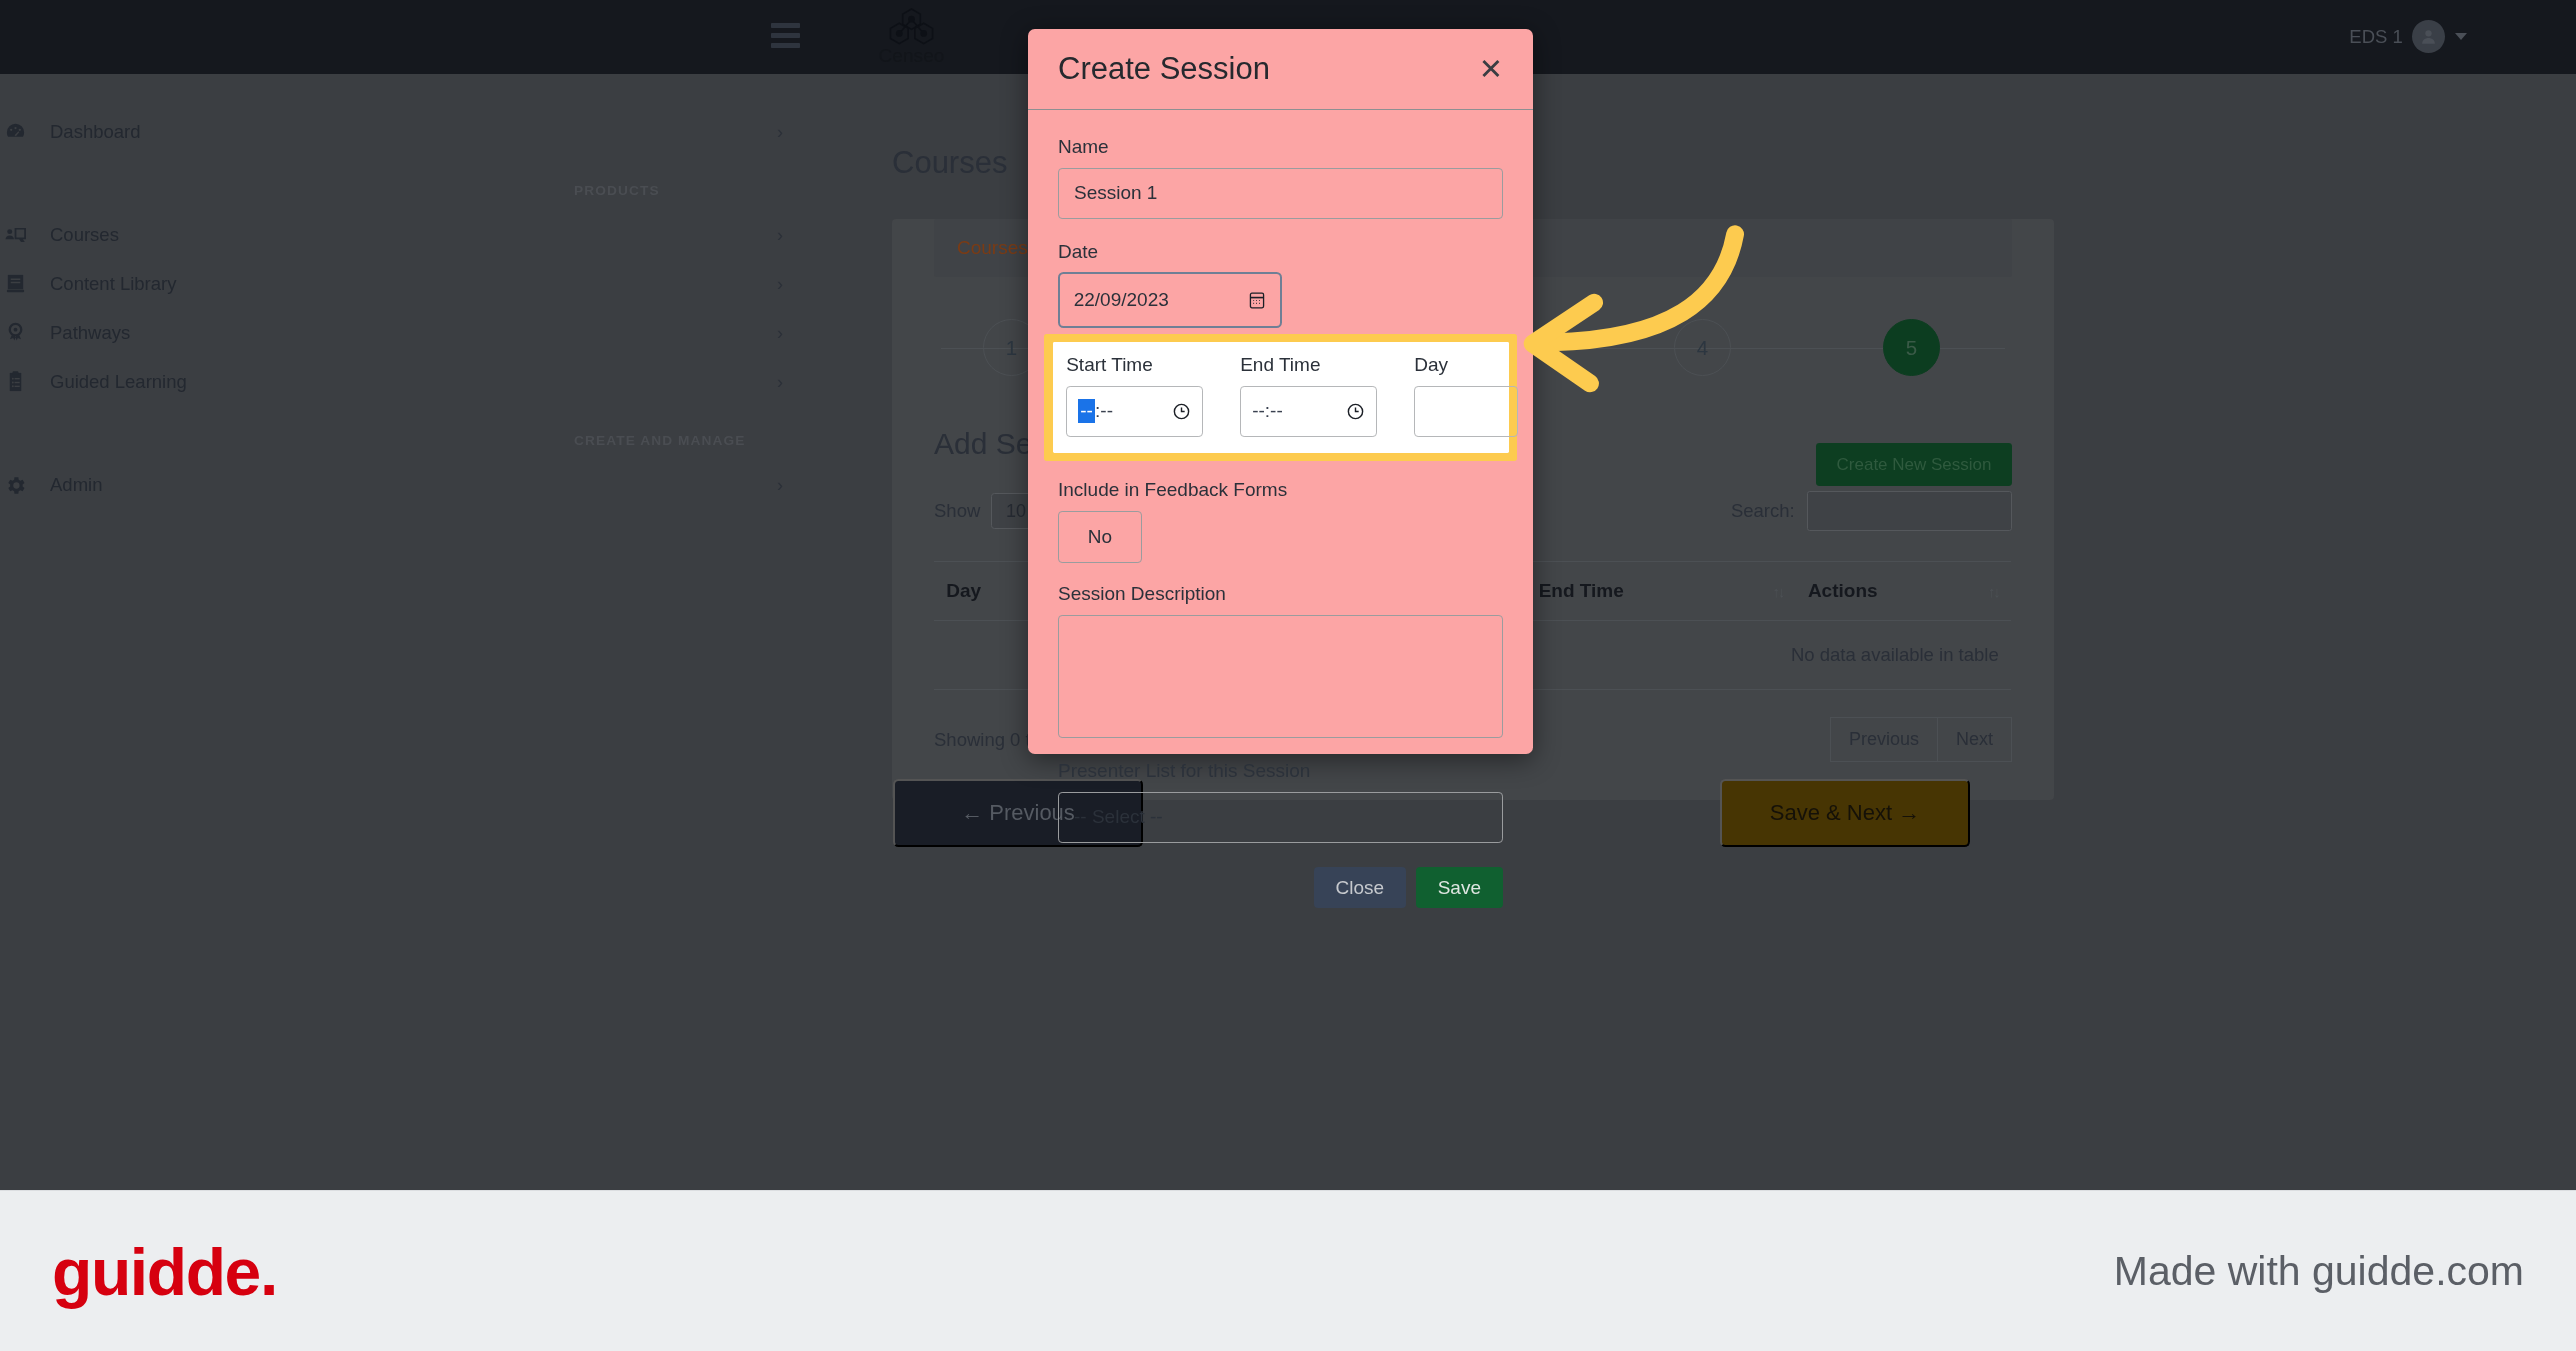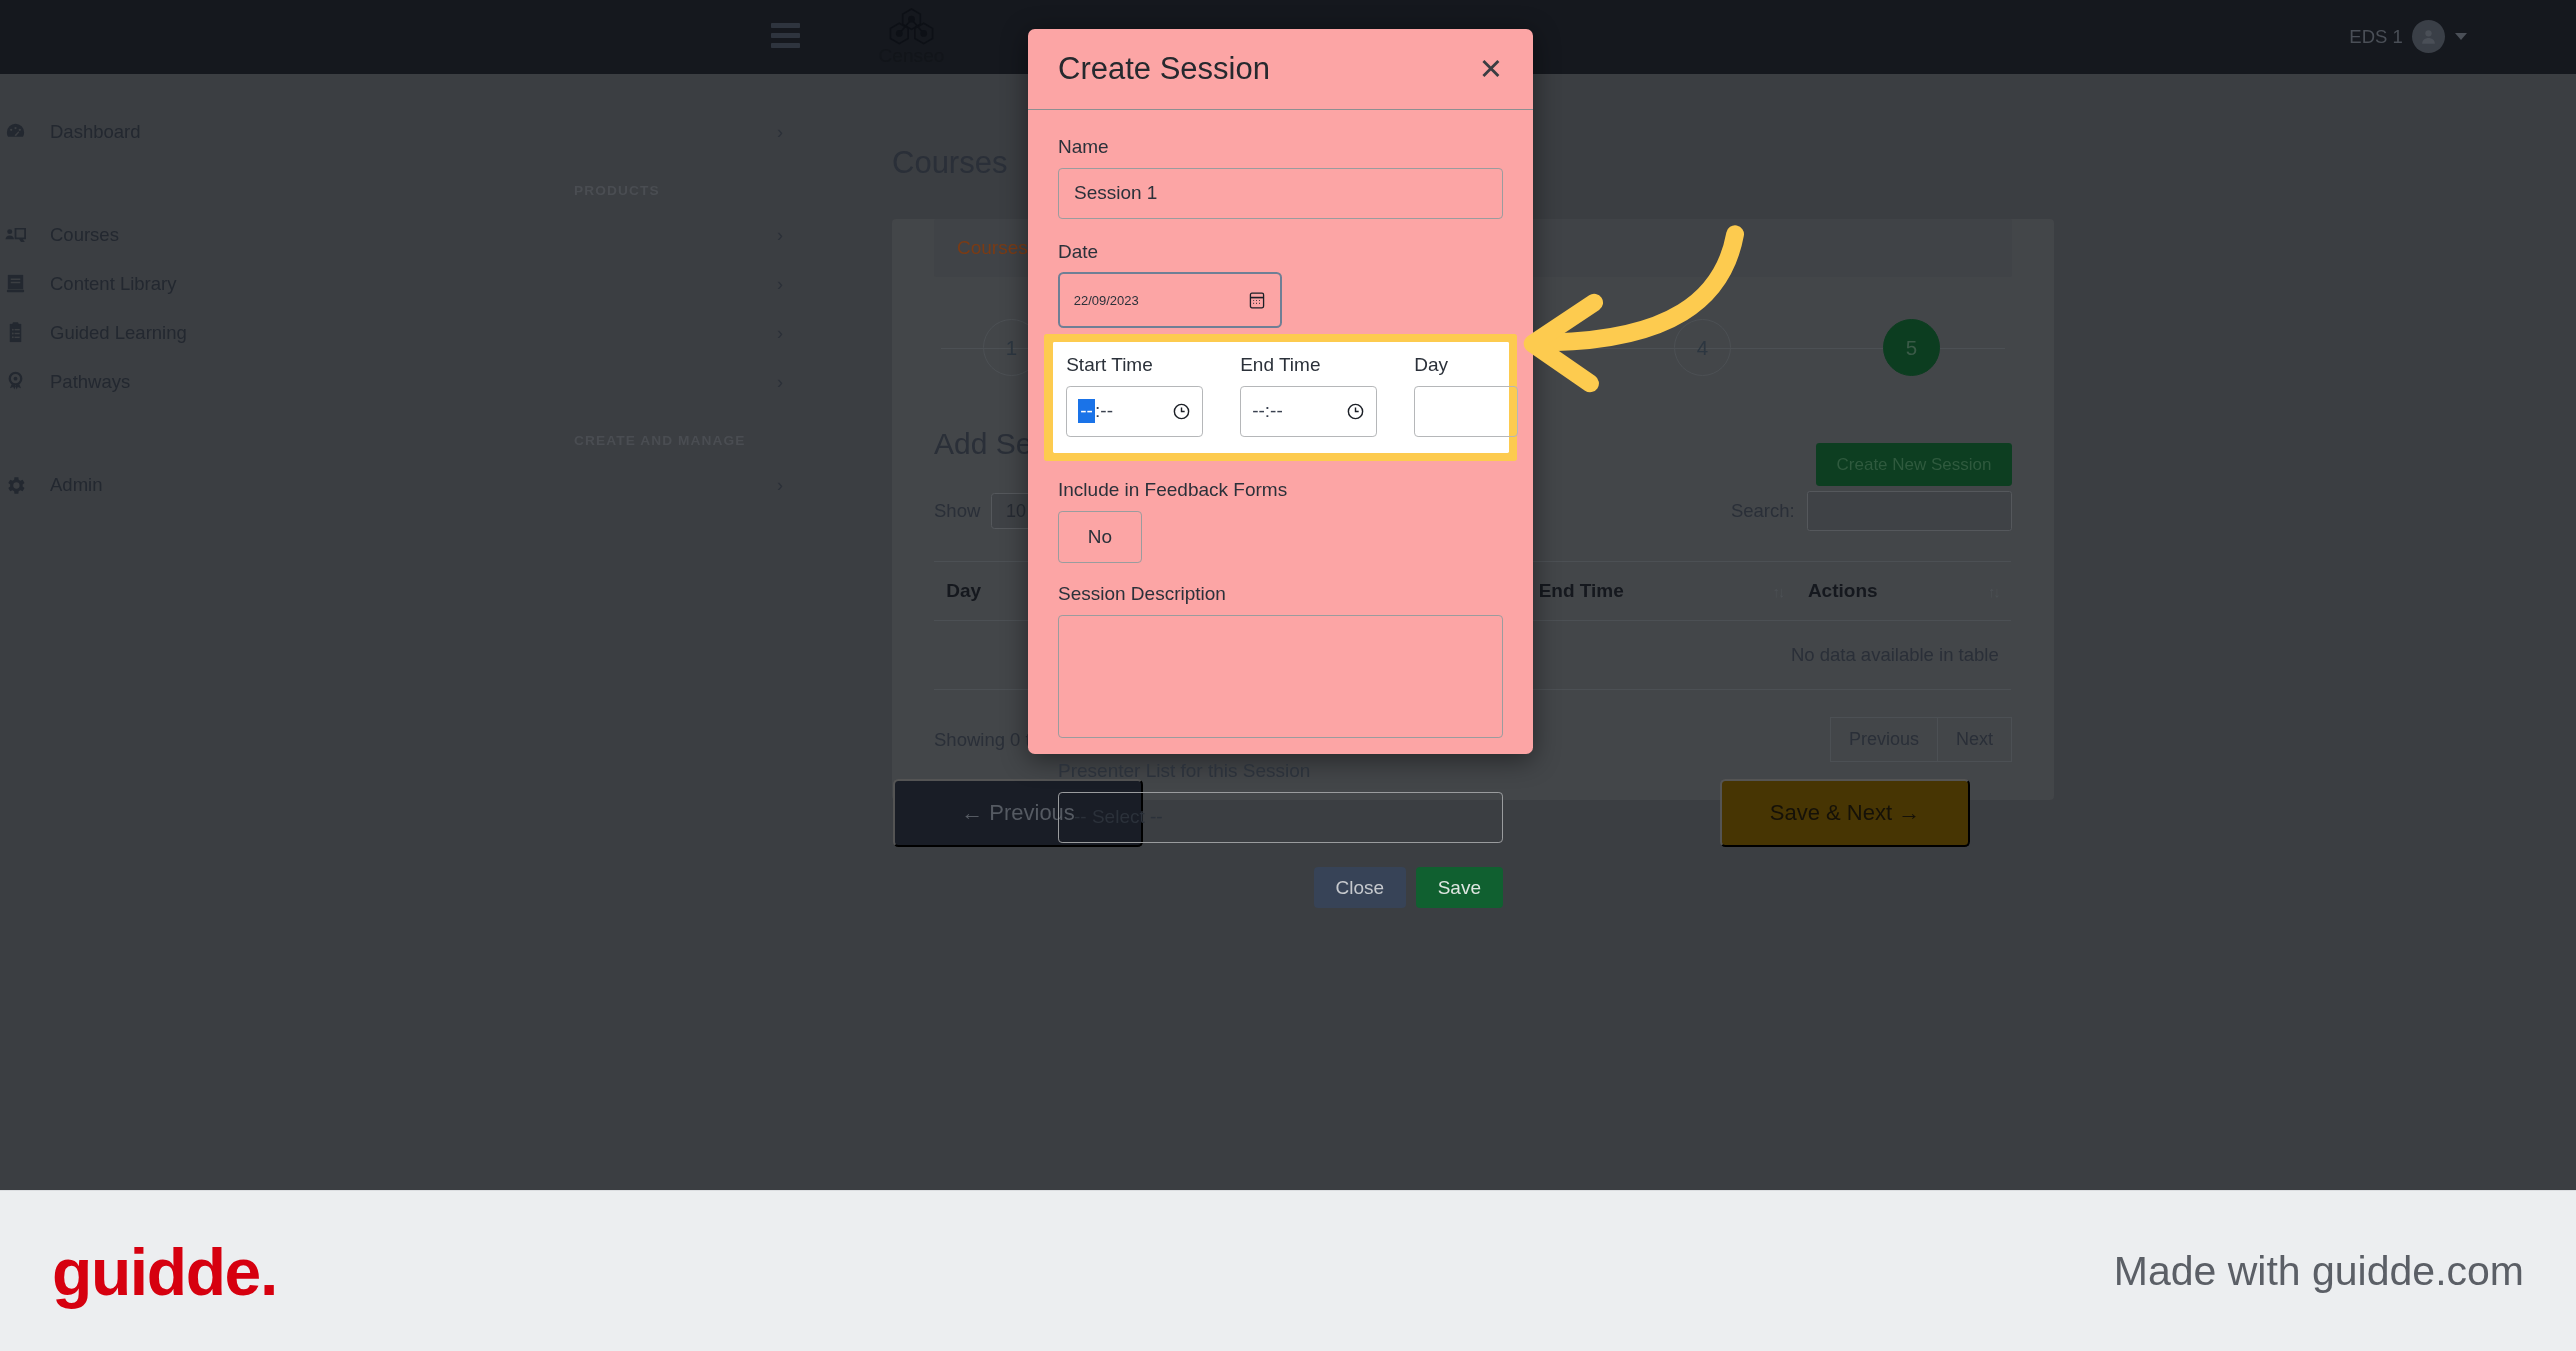--- a/index.html
+++ b/index.html
@@ -196,21 +196,21 @@
   .modal-body { padding: 26px 30px 0; }
   .fld-label { font-size: 19px; color: #2b313a; margin-bottom: 9.6px; }
   .fld-input {
     width: 100%; height: 51px; border: 0.7px solid #9a9c9e; border-radius: 4.1px;
     background: transparent; font-size: 19px; color: #2b313a;
     display: flex; align-items: center; padding: 0 15px; margin-bottom: 22px;
   }
   .date-wrap {
     width: 224px; height: 56px; border: 2.7px solid #6f7f95; border-radius: 5.5px;
     display: flex; align-items: center; justify-content: space-between;
-    padding: 0 13.7px; font-size: 13px; color: #2b313a; margin-bottom: 2.7px;
+    padding: 0 13.7px; font-size: 19px; color: #2b313a; margin-bottom: 2.7px;
   }
   .date-icon svg { display: block; }
 
   
   .time-highlight {
     margin: 5.5px -13.7px 0 -13.7px;
     background: #fdcb4f; border-radius: 2.7px; padding: 8.2px;
   }
   .time-inner {
     background: #ffffff; border-radius: 1.4px;
@@ -331,45 +331,45 @@
             </g>
           </svg>
         </span>
         <span class="nav-label">Content Library</span>
         <span class="chev">›</span>
       </div>
 
       <div class="nav-item">
         <span class="nav-icon">
           <svg width="23" height="23" viewBox="0 0 24 24" fill="#232830">
+            <circle cx="12" cy="9" r="6" fill="none" stroke="#232830" stroke-width="2.4"></circle>
+            <circle cx="12" cy="9" r="2"></circle>
+            <path d="M8.4 14l-2.2 5 3.4-1.3 1.2 2.6 2-5.2zM15.6 14l2.2 5-3.4-1.3-1.2 2.6-2-5.2z"></path>
+          </svg>
+        </span>
+        <span class="nav-label">Pathways</span>
+        <span class="chev">›</span>
+      </div>
+
+      <div class="nav-item">
+        <span class="nav-icon">
+          <svg width="23" height="23" viewBox="0 0 24 24" fill="#232830">
             <path d="M6 3h12v19H6z"></path>
             <rect x="9" y="1.4" width="6" height="3.4" rx="1"></rect>
             <g fill="#3b3e42">
               <circle cx="9.2" cy="9" r="1"></circle>
                 <rect x="11" y="8.3" width="5.4" height="1.5"></rect>
               <circle cx="9.2" cy="13" r="1"></circle>
                 <rect x="11" y="12.3" width="5.4" height="1.5"></rect>
               <circle cx="9.2" cy="17" r="1"></circle>
                 <rect x="11" y="16.3" width="5.4" height="1.5"></rect>
             </g>
           </svg>
         </span>
         <span class="nav-label">Guided Learning</span>
-        <span class="chev">›</span>
-      </div>
-
-      <div class="nav-item">
-        <span class="nav-icon">
-          <svg width="23" height="23" viewBox="0 0 24 24" fill="#232830">
-            <circle cx="12" cy="9" r="6" fill="none" stroke="#232830" stroke-width="2.4"></circle>
-            <circle cx="12" cy="9" r="2"></circle>
-            <path d="M8.4 14l-2.2 5 3.4-1.3 1.2 2.6 2-5.2zM15.6 14l2.2 5-3.4-1.3-1.2 2.6-2-5.2z"></path>
-          </svg>
-        </span>
-        <span class="nav-label">Pathways</span>
         <span class="chev">›</span>
       </div>
 
       <div class="nav-section">CREATE AND MANAGE</div>
 
       <div class="nav-item">
         <span class="nav-icon">
           <svg width="23" height="23" viewBox="0 0 24 24" fill="#232830">
             <path d="M19.4 13a7.6 7.6 0 000-2l2-1.6-2-3.4-2.4 1a7.6 7.6 0 00-1.7-1L15 3.4H10.9l-.3 2.6a7.6 7.6 0 00-1.7 1l-2.4-1-2 3.4L6.5 11a7.6 7.6 0 000 2l-2 1.6 2 3.4 2.4-1a7.6 7.6 0 001.7 1l.3 2.6H15l.3-2.6a7.6 7.6 0 001.7-1l2.4 1 2-3.4zM12.95 15.3a3.3 3.3 0 110-6.6 3.3 3.3 0 010 6.6z"></path>
           </svg>

